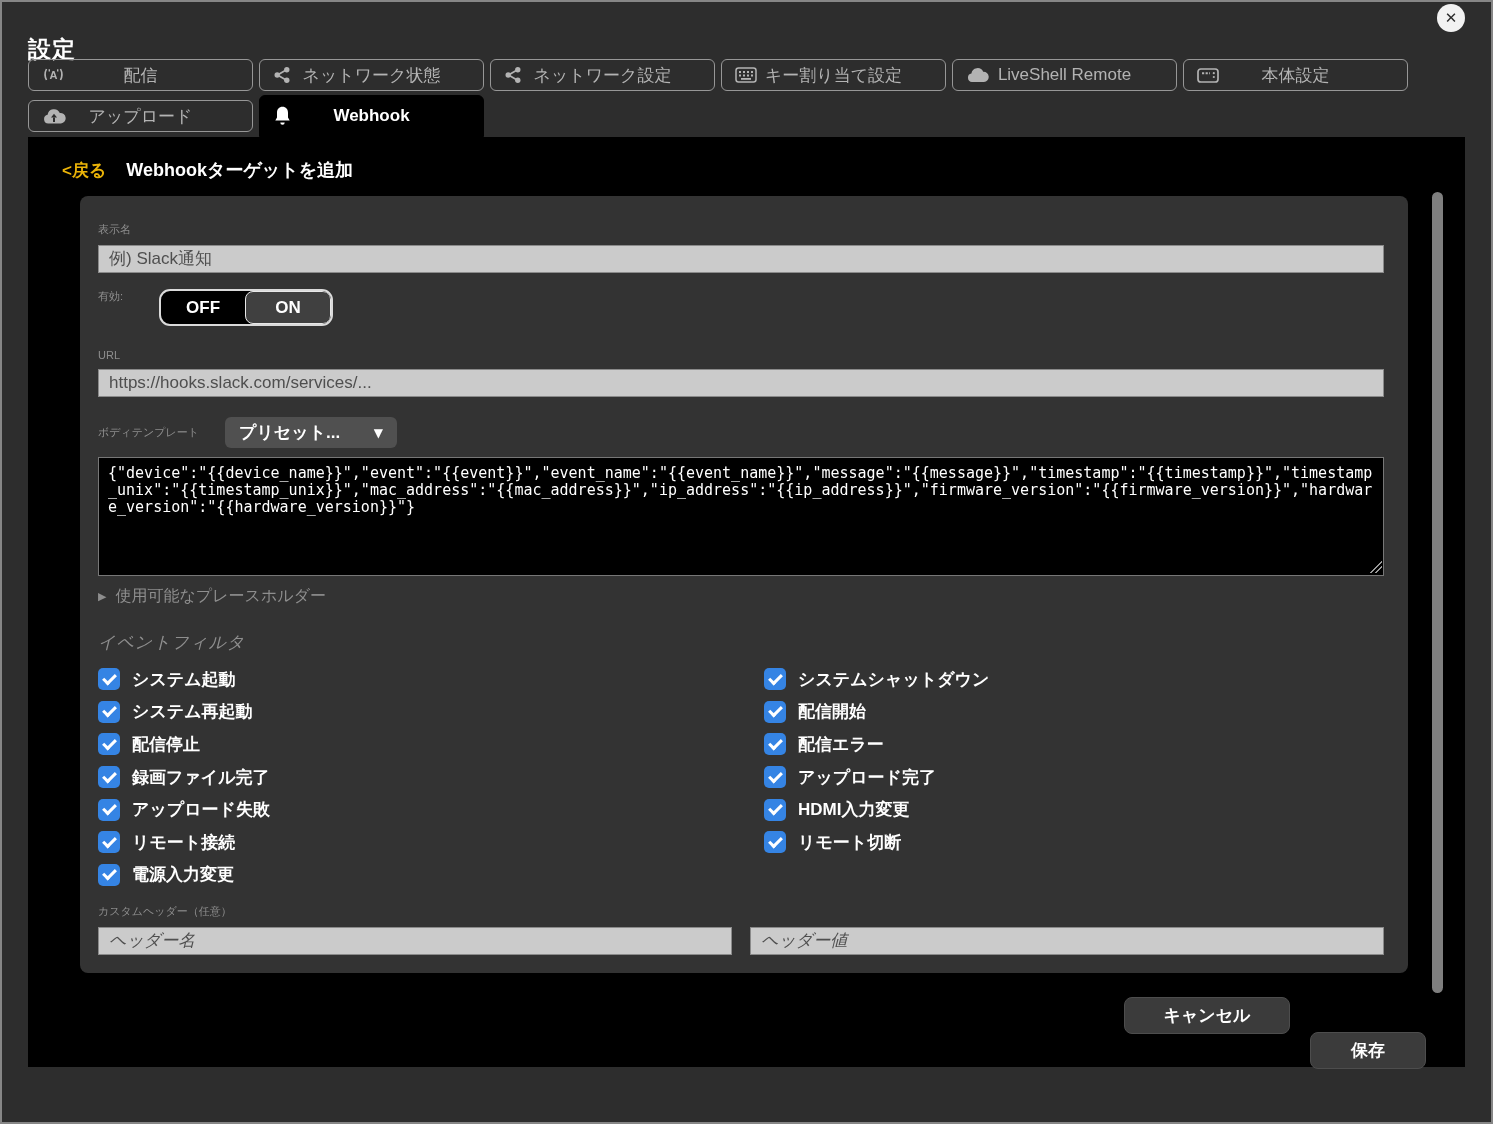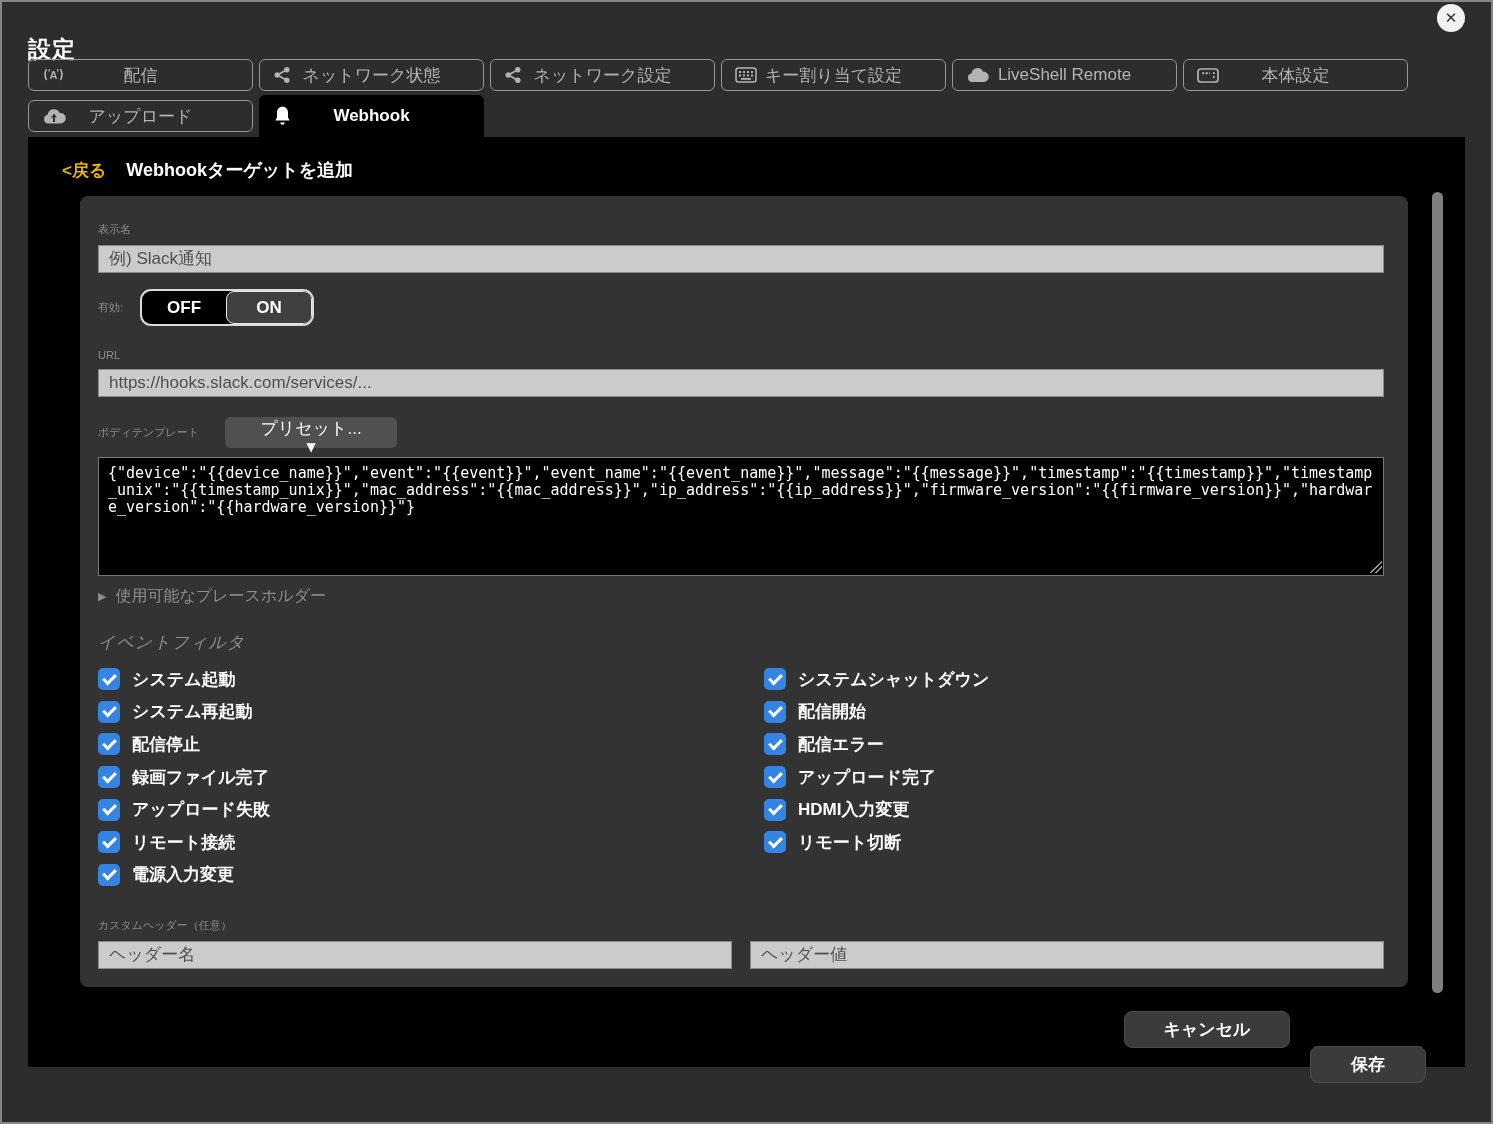--- a/index.html
+++ b/index.html
@@ -60,41 +60,40 @@
   }
   .field-label { color:#8e8e8e; font-size:11px; margin-bottom:8px; }
   .text-input {
     width:100%; height:28px; background:#cbcbcb; border:1px solid #8a8a8a;
     font-size:17px; color:#333; padding:0 10px;
     font-family:"Liberation Sans","DejaVu Sans",sans-serif;
   }
   .text-input::placeholder { color:#4f4f4f; opacity:1; }
 
   
-  .toggle-row { display:flex; align-items:center; gap:17px; margin-top:16px; }
+  .toggle-row { display:flex; gap:36px; margin-top:16px; }
   .toggle {
     width:174px; height:37px; background:#000; border:2px solid #dadada;
     border-radius:11px; display:flex; overflow:hidden; cursor:pointer;
   }
   .toggle-seg {
     flex:1; display:flex; align-items:center; justify-content:center;
     color:#fff; font-weight:bold; font-size:17px;
   }
   .toggle-seg.selected { background:#404040; border:1px solid #e8e8e8; border-radius:8px; }
 
   .url-block { margin-top:23px; }
 
   
   .template-row { display:flex; align-items:center; gap:26px; margin-top:20px; }
   .preset-btn {
     width:172px; height:31px; background:#505050; border:none; border-radius:6px;
-    color:#fff; font-weight:normal; font-size:17px; display:flex; align-items:center;
+    color:#fff; font-weight:bold; font-size:17px; display:flex; align-items:center;
     justify-content:space-between; padding:0 14px; cursor:pointer;
     font-family:"Liberation Sans","DejaVu Sans",sans-serif;
-    flex-direction:column;
   }
   .preset-caret { font-size:12px; font-family:"DejaVu Sans",sans-serif; }
   .template-area-wrap { position:relative; margin-top:9px; }
   .template-area {
     width:100%; height:119px; background:#000; color:#fff; border:1px solid #777;
     font-family:"DejaVu Sans Mono","Liberation Mono",monospace; font-size:15px; line-height:17px;
     padding:7px 9px; resize:none; word-break:break-all; display:block;
   }
   .resize-grip {
     position:absolute; right:2px; bottom:3px; width:12px; height:12px; pointer-events:none;
@@ -117,23 +116,23 @@
     width:22px; height:22px; background:#3584e4; border-radius:5px;
     display:flex; align-items:center; justify-content:center;
   }
   .cb::after {
     content:""; width:10px; height:5px; border-left:3px solid #fff; border-bottom:3px solid #fff;
     transform:rotate(-45deg); margin-bottom:3px;
   }
   .cb-label { margin-left:12px; color:#fff; font-size:17px; font-weight:bold; }
 
   
-  .custom-header-label { margin-top:27px; }
+  .custom-header-label { margin-top:13px; }
   .header-inputs { display:flex; gap:18px; }
-  .header-inputs .text-input { flex:1; }
+  .header-inputs .text-input { flex:1;font-style:italic; }
 
   
   .actions { display:flex; justify-content:flex-end; gap:20px; margin-top:24px; padding-right:21px; }
   .btn {
     height:37px; background:#3b3b3b; border:1px solid #4d4d4d; border-radius:8px;
     color:#fff; font-weight:bold; font-size:17px; cursor:pointer;
     font-family:"Liberation Sans","DejaVu Sans",sans-serif;
   }
   .btn-cancel { width:166px; }
   .btn-save { width:116px;margin-top:35px; }

